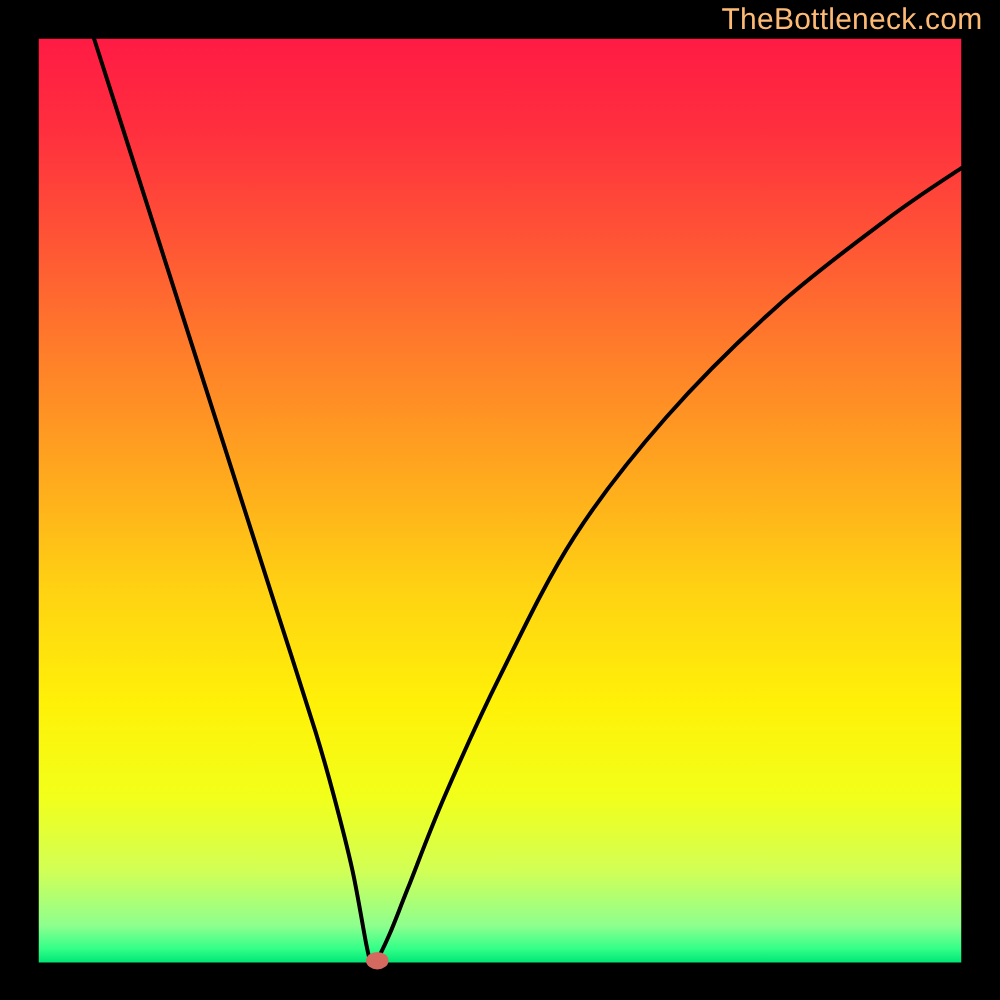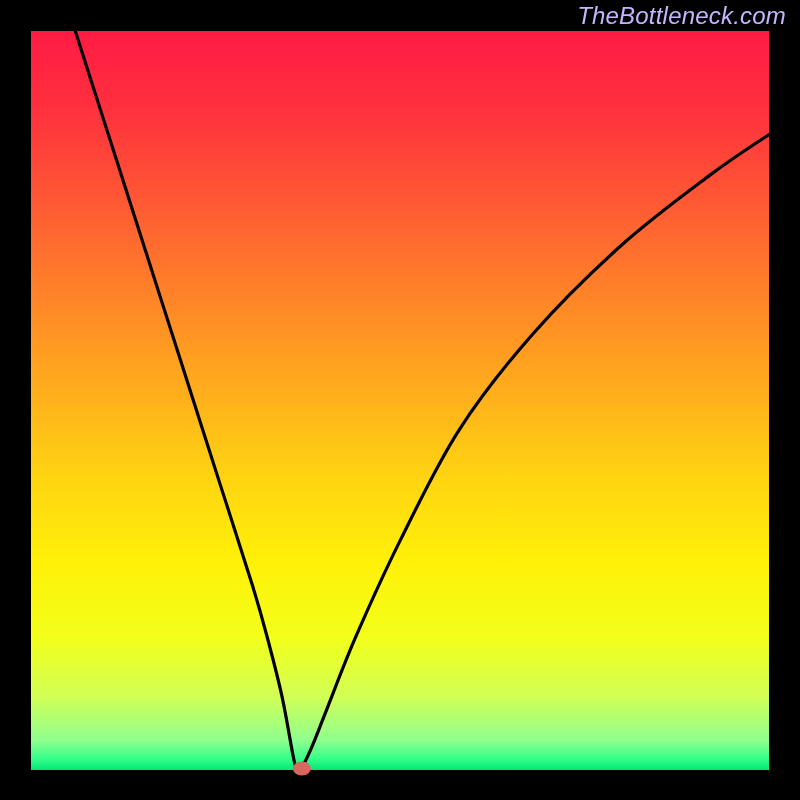--- a/index.html
+++ b/index.html
@@ -15,26 +15,25 @@
     left: 0;
     top: 0;
     width: 800px;
     height: 800px;
     background: #000;
   }
   .watermark {
     position: absolute;
     top: 2px;
     right: 14px;
-    color: #c4b5fd;
+    color: #fdba74;
     font-family: Arial, Helvetica, sans-serif;
     font-size: 24px;
     font-weight: 500;
     letter-spacing: 0.2px;
-    font-style: italic;
   }
   svg {
     position: absolute;
     left: 0;
     top: 0;
   }
 </style>
 </head>
 <body>
 

